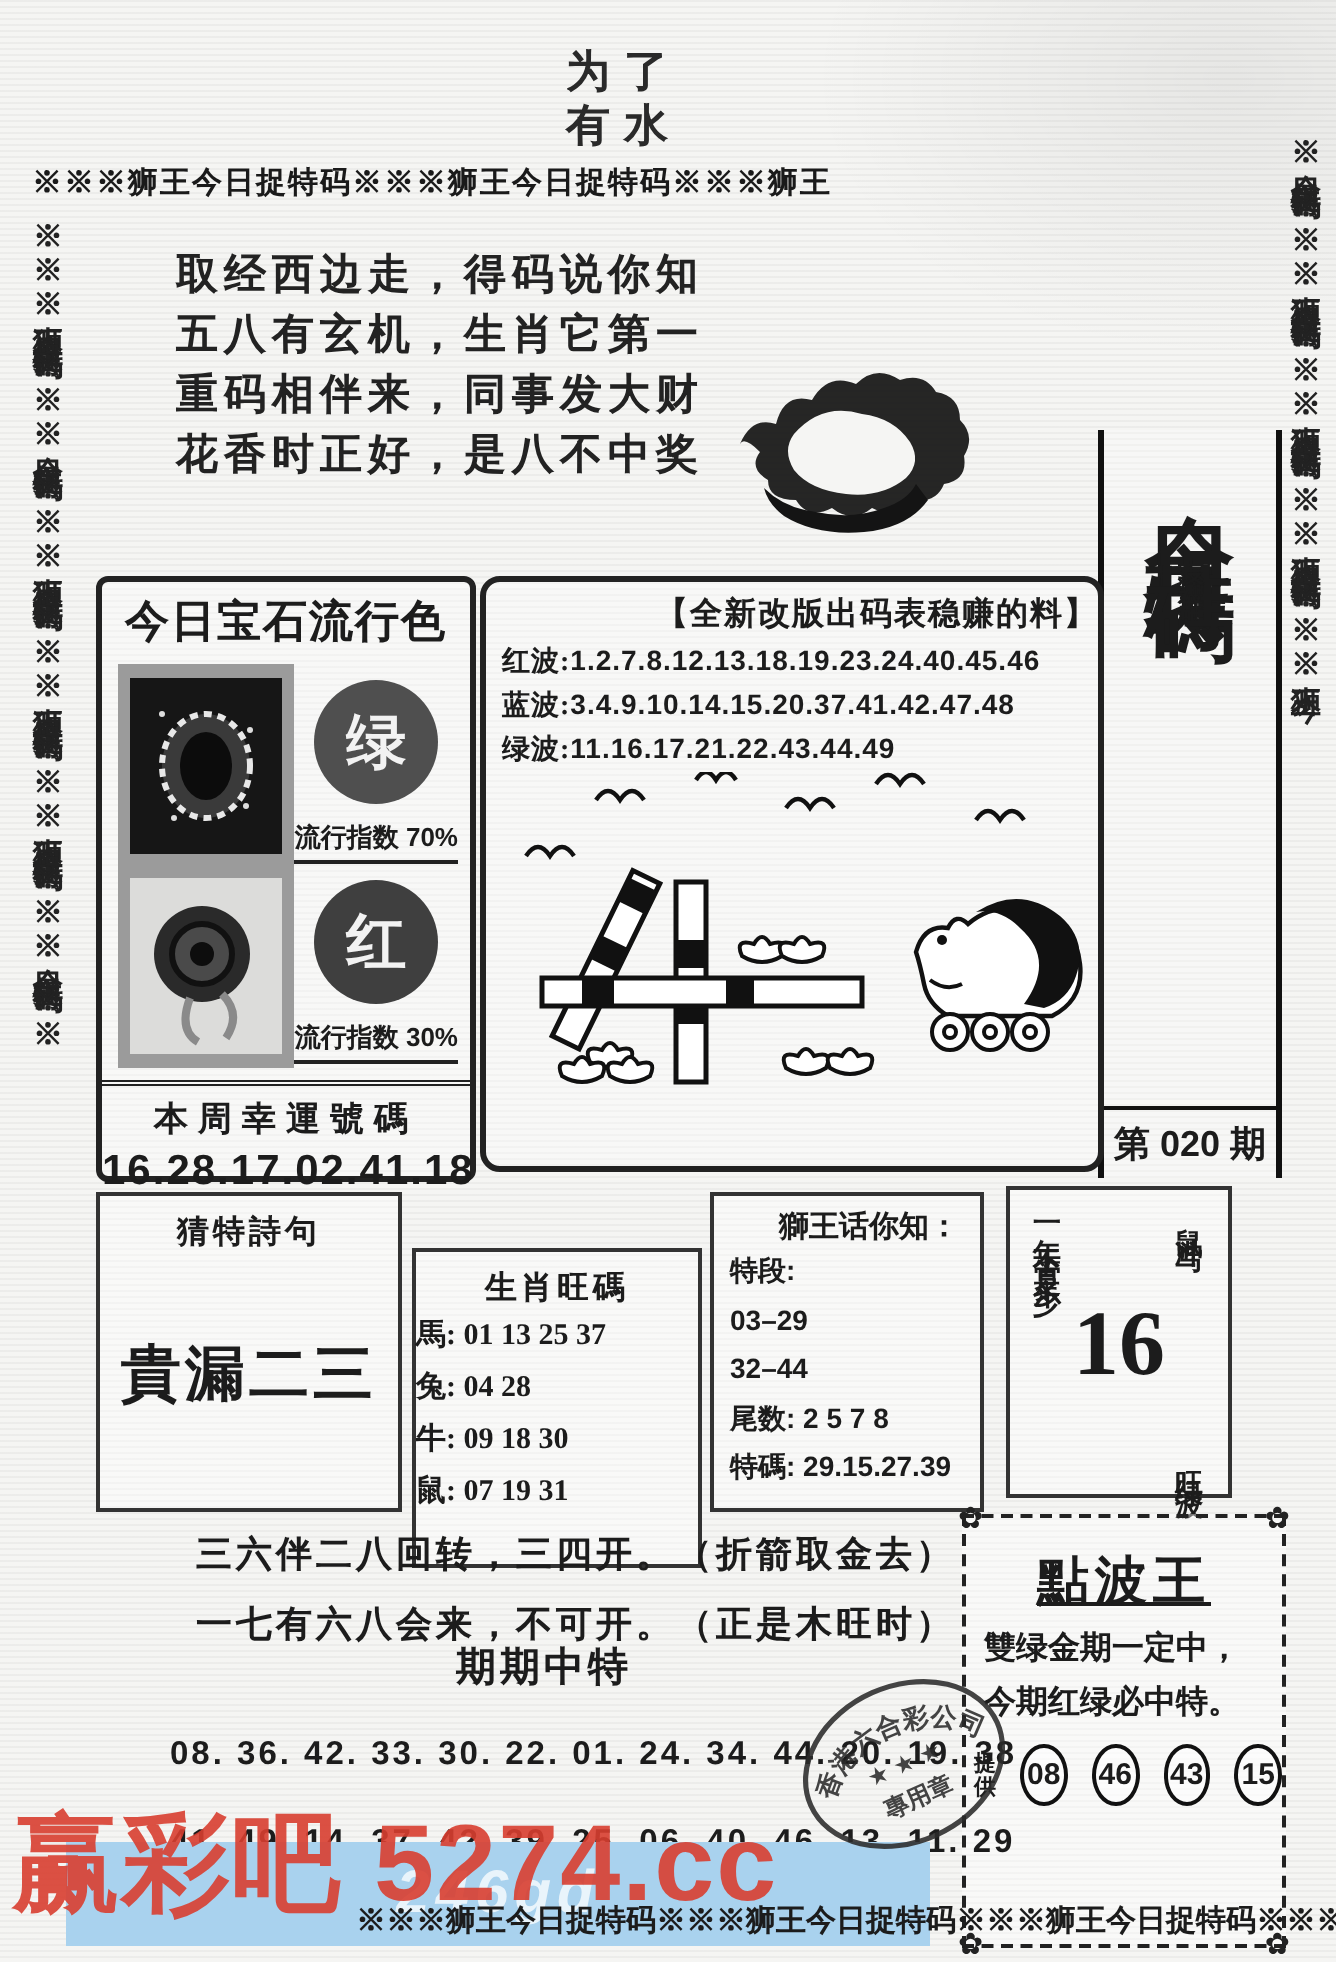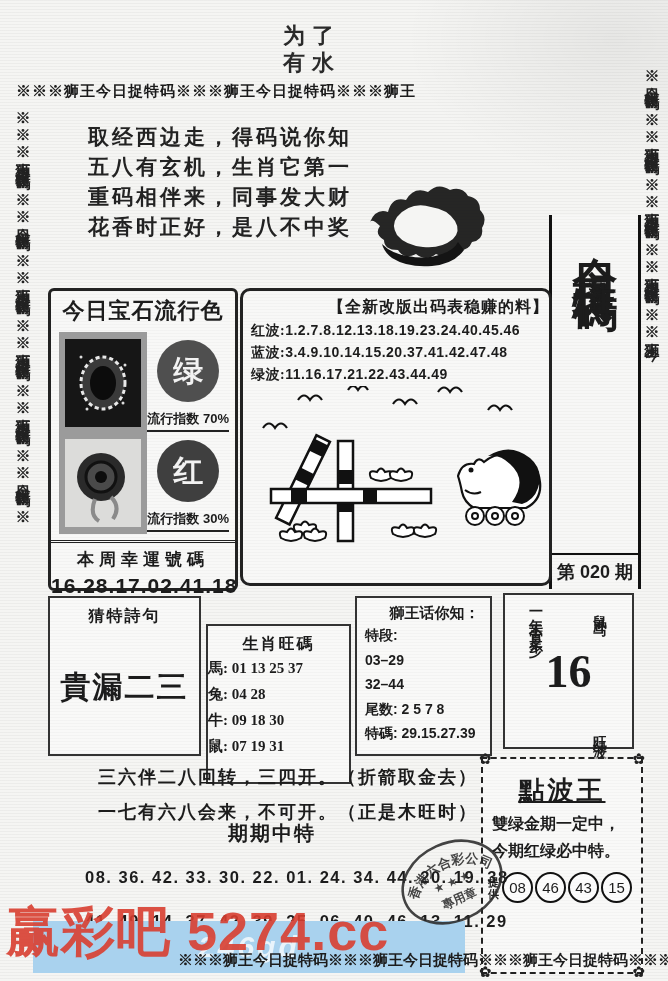--- a/index.html
+++ b/index.html
@@ -45,34 +45,34 @@
 
   .mid-box{border:2px solid #333;background:rgba(255,255,255,0.4);}
   .mid-title{font-size:16px;font-weight:bold;text-align:center;margin-top:8px;letter-spacing:2px;}
   .poem-box{left:48px;top:596px;width:149px;height:156px;}
   .poem-content{font-size:30px;font-weight:bold;text-align:center;margin-top:40px;letter-spacing:2px;font-family:Liberation Mono, monospace;}
   .zodiac-box{left:206px;top:624px;width:141px;height:156px;}
   .zodiac-row{font-size:15px;font-weight:bold;line-height:26px;white-space:nowrap;}
   .tips-box{left:355px;top:596px;width:133px;height:156px;}
   .tips-title{font-size:15px;font-weight:bold;text-align:center;margin-top:6px;padding-left:22px;}
   .tips-line{font-size:14px;font-weight:bold;line-height:24.5px;padding-left:8px;white-space:nowrap;}
-  .sixteen-box{left:503px;top:593px;width:131px;height:156px;display:flex;justify-content:center;padding:8px 10px;box-sizing:border-box;}
+  .sixteen-box{left:503px;top:593px;width:113px;height:156px;display:flex;justify-content:space-between;padding:8px 10px;box-sizing:border-box;}
   .sixteen-side{font-size:14px;font-weight:bold;letter-spacing:5px;}
   .sixteen-num{font-size:46px;font-weight:bold;align-self:center;}
   .sixteen-right{display:flex;flex-direction:column;justify-content:space-between;}
 
   .verse{left:98px;top:760px;font-size:18px;line-height:35px;font-weight:600;letter-spacing:2px;white-space:nowrap;}
 
   .bobo-box{left:481px;top:757px;width:158px;height:213px;border:2px dashed #222;background:rgba(255,255,255,0.4);}
   .bobo-title{font-size:26px;font-weight:bold;text-align:center;margin-top:14px;letter-spacing:3px;text-decoration:underline;}
   .bobo-line{font-size:16px;font-weight:bold;margin:6px 0 0 9px;white-space:nowrap;}
   .bobo-nums{display:flex;align-items:center;margin:10px 0 0 4px;}
   .provide{font-size:11px;font-weight:bold;width:13px;line-height:12px;text-align:center;}
   .circle-num{width:27px;height:27px;border:2.5px solid #111;border-radius:50%;display:flex;align-items:center;justify-content:center;
-    font-size:15px;font-weight:normal;margin-left:2px;background:rgba(255,255,255,0.5);}
+    font-size:15px;font-weight:bold;margin-left:12px;background:rgba(255,255,255,0.5);}
   .corner{position:absolute;font-size:15px;color:#222;}
 
   .animals{left:33px;top:833px;font-size:37px;font-weight:bold;line-height:44px;text-align:center;width:44px;}
   .ppzt-title{left:228px;top:820px;font-size:20px;font-weight:bold;letter-spacing:2px;}
   .num-row{font-size:16.5px;font-weight:bold;letter-spacing:1.5px;white-space:nowrap;}
 
   .blue-box{left:33px;top:921px;width:432px;height:52px;background:#a9d2ee;display:flex;align-items:center;justify-content:center;}
   .blue-text{color:rgba(255,255,255,0.75);font-size:30px;font-weight:bold;font-style:italic;letter-spacing:3px;}
   .watermark{left:6px;top:896px;font-size:54px;font-weight:bold;color:rgba(216,62,48,0.9);letter-spacing:1px;white-space:nowrap;z-index:6;}
   .bottom-line{left:178px;top:951px;font-size:15px;font-weight:bold;white-space:nowrap;z-index:5;}

